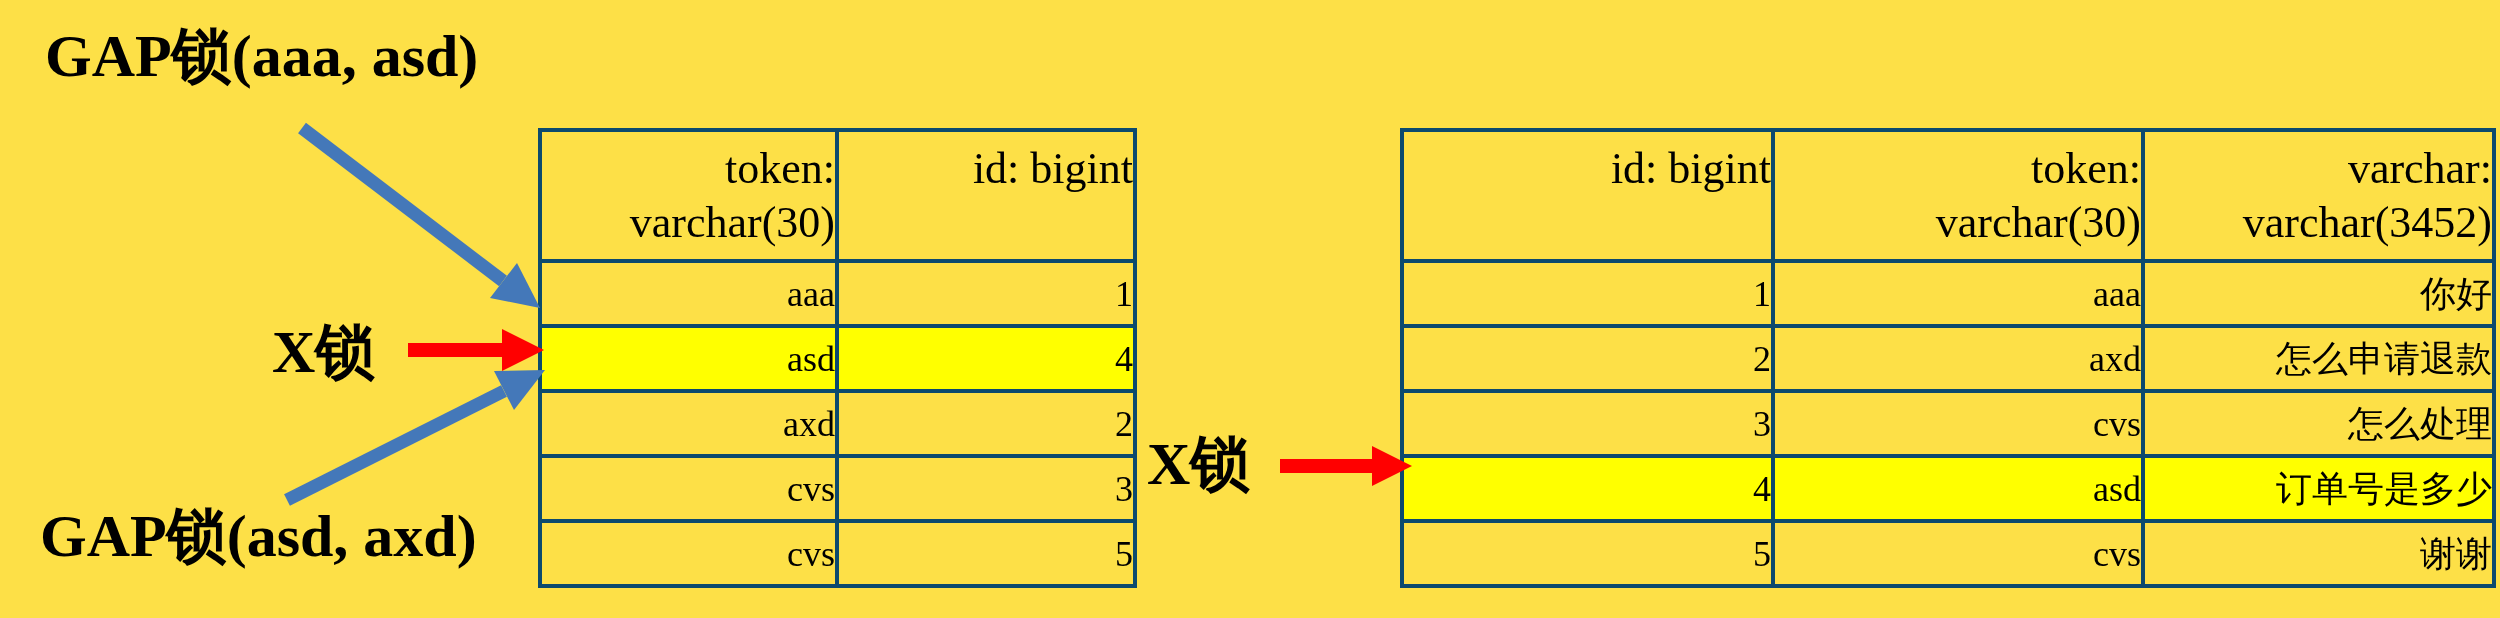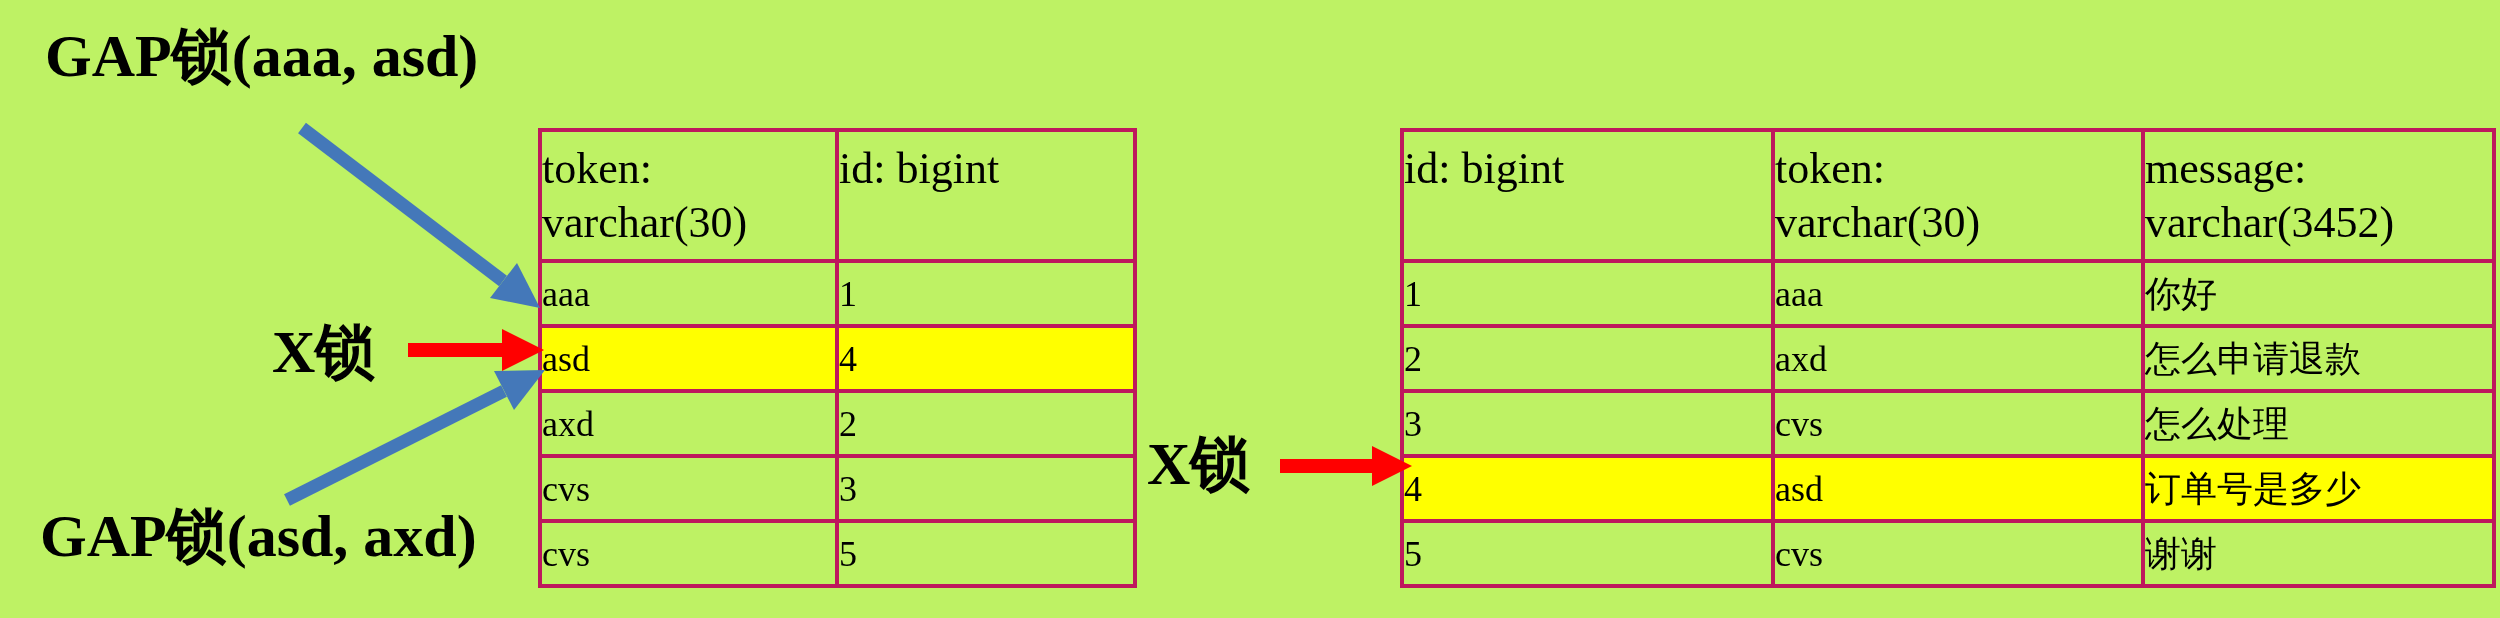--- a/index.html
+++ b/index.html
@@ -4,21 +4,21 @@
 <style>
   html, body {
     margin: 0;
     padding: 0;
     background: #ffffff;
   }
   .diagram {
     position: relative;
     width: 2500px;
     height: 618px;
-    background: #bef264;
+    background: #fde047;
     font-family: "Liberation Serif", "DejaVu Serif", serif;
     color: #000000;
     overflow: hidden;
   }
   .lock-label {
     position: absolute;
     font-weight: bold;
     font-size: 60px;
     line-height: 1.15;
     white-space: nowrap;
@@ -30,22 +30,22 @@
   #x-lock-right   { left: 1147px;top: 430px; }
 
   table.db {
     position: absolute;
     border-collapse: collapse;
     table-layout: fixed;
   }
   #left-table  { left: 538px;  top: 128px; width: 595px;  }
   #right-table { left: 1400px; top: 128px; width: 1092px; }
   table.db td {
-    border: 4px solid #be185d;
-    text-align: left;
+    border: 4px solid #0c4a6e;
+    text-align: right;
     padding: 0;
     overflow: hidden;
   }
   table.db tr.hdr td {
     height: 117px;
     vertical-align: top;
     font-size: 44px;
     padding-top: 10px;
   }
   table.db tr.hdr td span { display: block; line-height: 54px; }
@@ -122,21 +122,21 @@
         <tr class="hdr">
       <td>
         <span>id: bigint</span>
         <span></span>
       </td>
       <td>
         <span>token:</span>
         <span>varchar(30)</span>
       </td>
       <td>
-        <span>message:</span>
+        <span>varchar:</span>
         <span>varchar(3452)</span>
       </td>
     </tr>
     <tr class="drow">
       <td>1</td>
       <td>aaa</td>
       <td>你好</td>
     </tr>
     <tr class="drow">
       <td>2</td>

